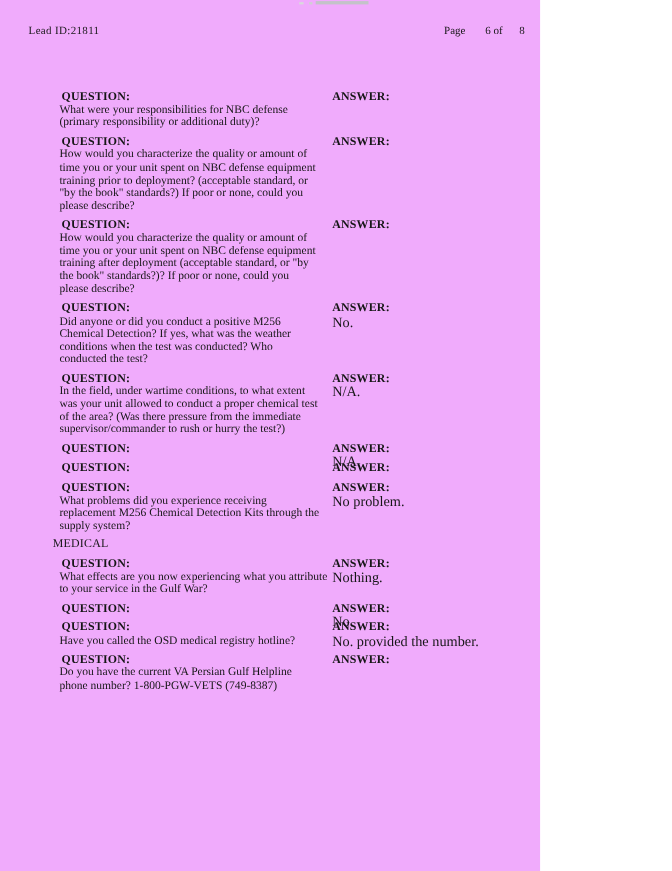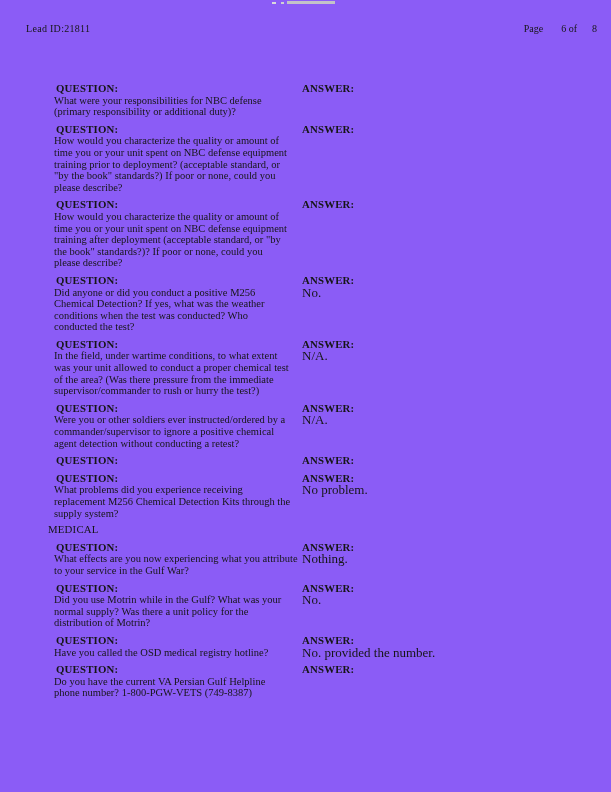--- a/index.html
+++ b/index.html
@@ -2,23 +2,23 @@
 <html><head>
 <meta charset="utf-8">
 <style>
   html, body {
     margin: 0;
     padding: 0;
     background: #ffffff;
   }
   .sheet {
     position: relative;
-    width: 611px;
+    width: 491px;
     height: 792px;
-    background: #8b5cf6;
+    background: #f0abfc;
     font-family: "Liberation Serif", serif;
     color: #161616;
     overflow: hidden;
   }
   
   .artifact-bar {
     position: absolute;
     left: 287px;
     top: 1px;
     width: 48px;
@@ -173,23 +173,20 @@
 of the area?  (Was there pressure from the immediate
 supervisor/commander to rush or hurry the test?)</div>
       <div class="acol">
         <div class="lbl">ANSWER:</div>
         <div class="at">N/A.</div>
       </div>
     </div>
 
     <div class="qa">
       <div class="lbl">QUESTION:</div>
-      <div class="qt">Were you or other soldiers ever instructed/ordered by a
-commander/supervisor to ignore a positive chemical
-agent detection without conducting a retest?</div>
       <div class="acol">
         <div class="lbl">ANSWER:</div>
         <div class="at">N/A.</div>
       </div>
     </div>
 
     <div class="qa">
       <div class="lbl">QUESTION:</div>
       <div class="acol">
         <div class="lbl">ANSWER:</div>
@@ -215,23 +212,20 @@
       <div class="qt">What effects are you now experiencing what you attribute
 to your service in the Gulf War?</div>
       <div class="acol">
         <div class="lbl">ANSWER:</div>
         <div class="at">Nothing.</div>
       </div>
     </div>
 
     <div class="qa">
       <div class="lbl">QUESTION:</div>
-      <div class="qt">Did you use Motrin while in the Gulf?  What was your
-normal supply?  Was there a unit policy for the
-distribution of Motrin?</div>
       <div class="acol">
         <div class="lbl">ANSWER:</div>
         <div class="at">No.</div>
       </div>
     </div>
 
 
     <div class="qa">
       <div class="lbl">QUESTION:</div>
       <div class="qt">Have you called the OSD medical registry hotline?</div>

